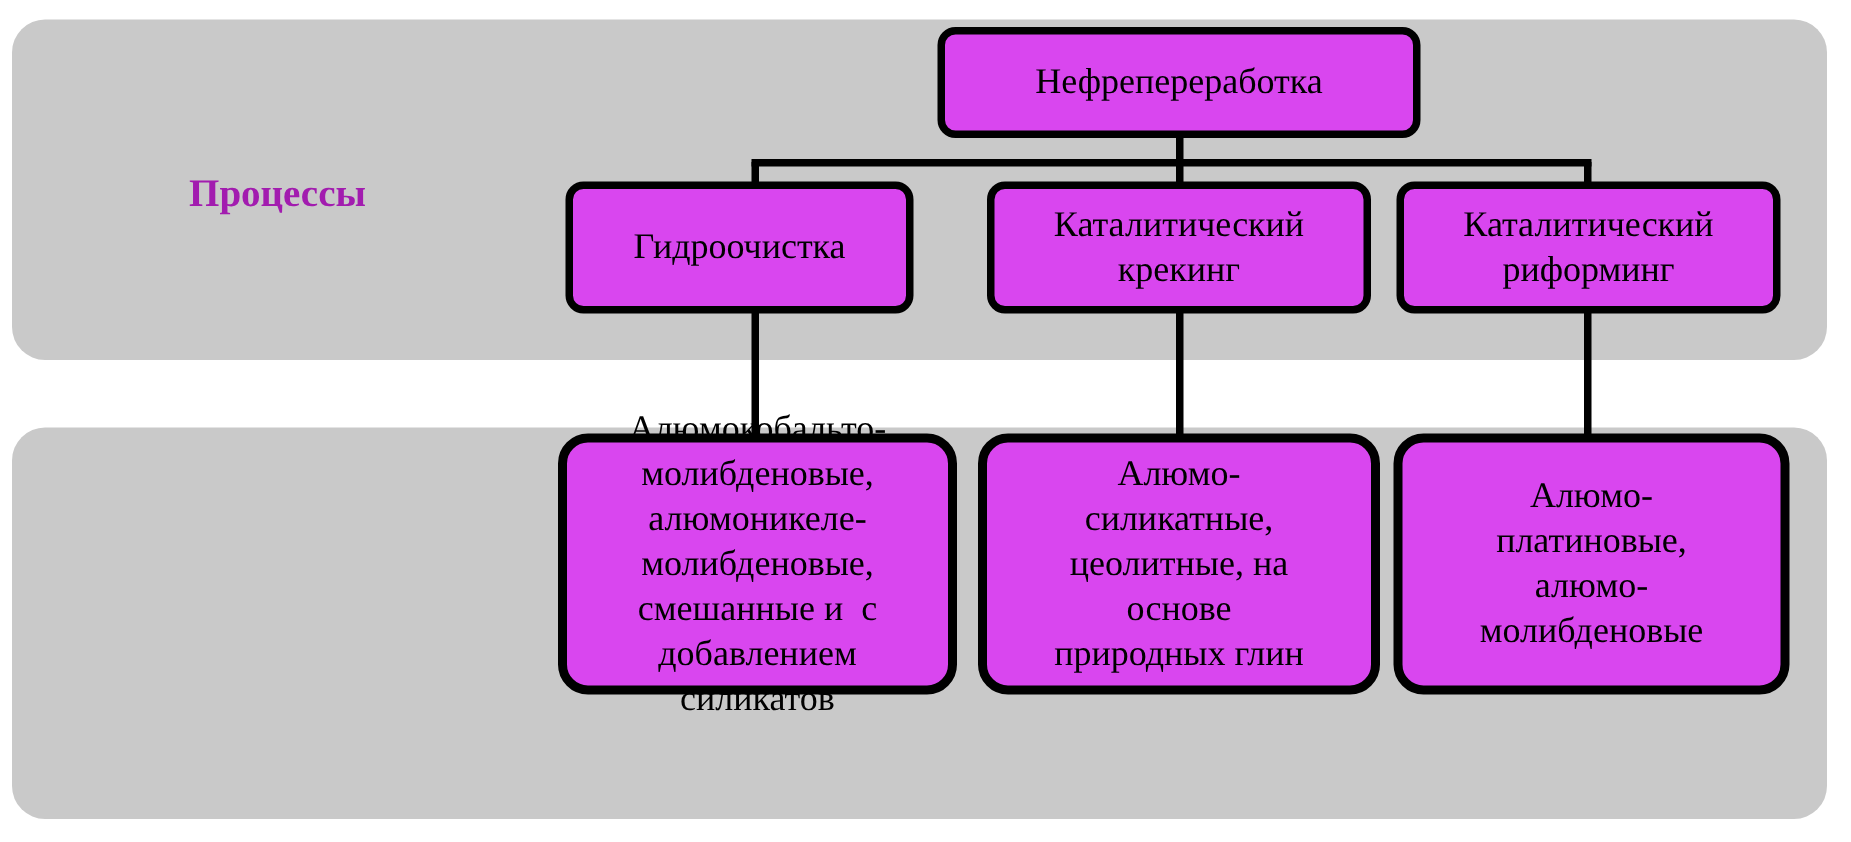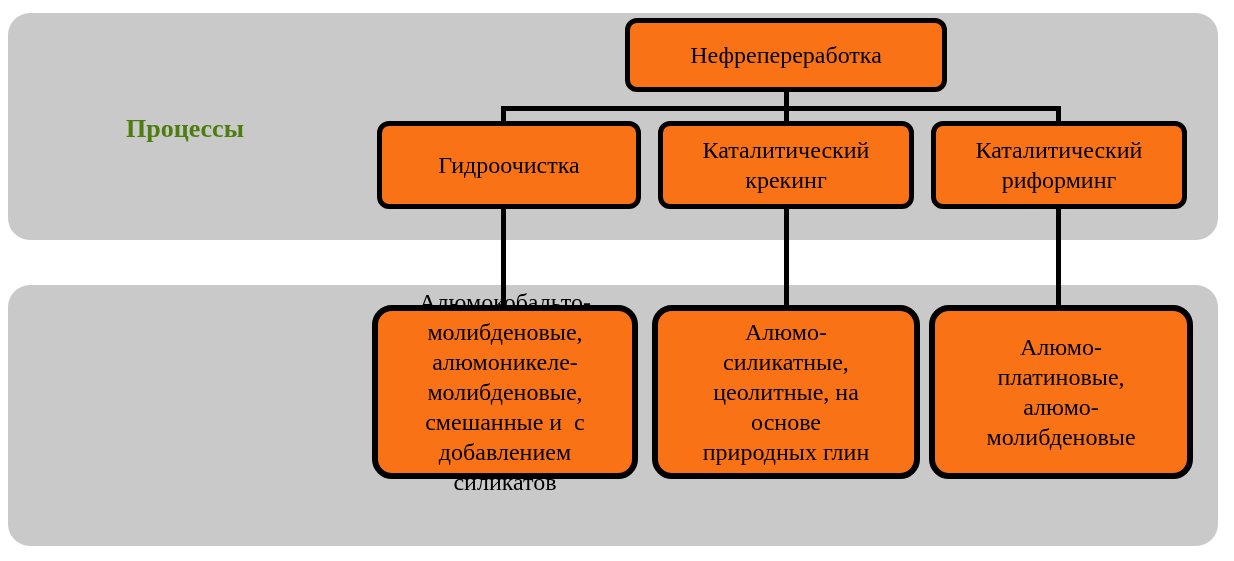--- a/index.html
+++ b/index.html
@@ -20,59 +20,59 @@
     left: 8px;
     width: 1210px;
     background: #c9c9c9;
     border-radius: 22px;
   }
   .band-top    { top: 13px;  height: 227px; }
   .band-bottom { top: 285px; height: 261px; }
 
   .row-label {
     position: absolute;
-    color: #4d7c0f;
+    color: #a21caf;
     font-weight: bold;
     font-size: 26px;
     text-align: center;
     white-space: nowrap;
   }
   .label-processes { left: 100px; top: 114px; width: 170px; }
   .label-catalysts { left: 82px;  top: 400px; width: 215px; }
 
   .conn {
     position: absolute;
     background: #000000;
   }
 
   .node {
     position: absolute;
-    background: #f97316;
+    background: #d946ef;
     border: 5px solid #000000;
     border-radius: 12px;
     display: flex;
     align-items: center;
     justify-content: center;
     text-align: center;
     color: #000000;
     font-size: 24px;
     line-height: 30px;
     box-sizing: border-box;
   }
   .node span { white-space: pre-wrap; }
 
   .root-node { left: 625px; top: 18px;  width: 322px; height: 74px; }
 
   .proc-node { top: 121px; height: 88px; }
-  .proc-1 { left: 377px; width: 264px; }
+  .proc-1 { left: 377px; width: 232px; }
   .proc-2 { left: 658px; width: 256px; }
   .proc-3 { left: 931px; width: 256px; }
 
   .cat-node {
-    top: 305px;
+    top: 289px;
     height: 174px;
     border-width: 6px;
     border-radius: 20px;
   }
   .cat-1 { left: 372px; width: 266px; }
   .cat-2 { left: 652px; width: 268px; }
   .cat-3 { left: 929px; width: 264px; }
 </style>
 </head>
 <body>

